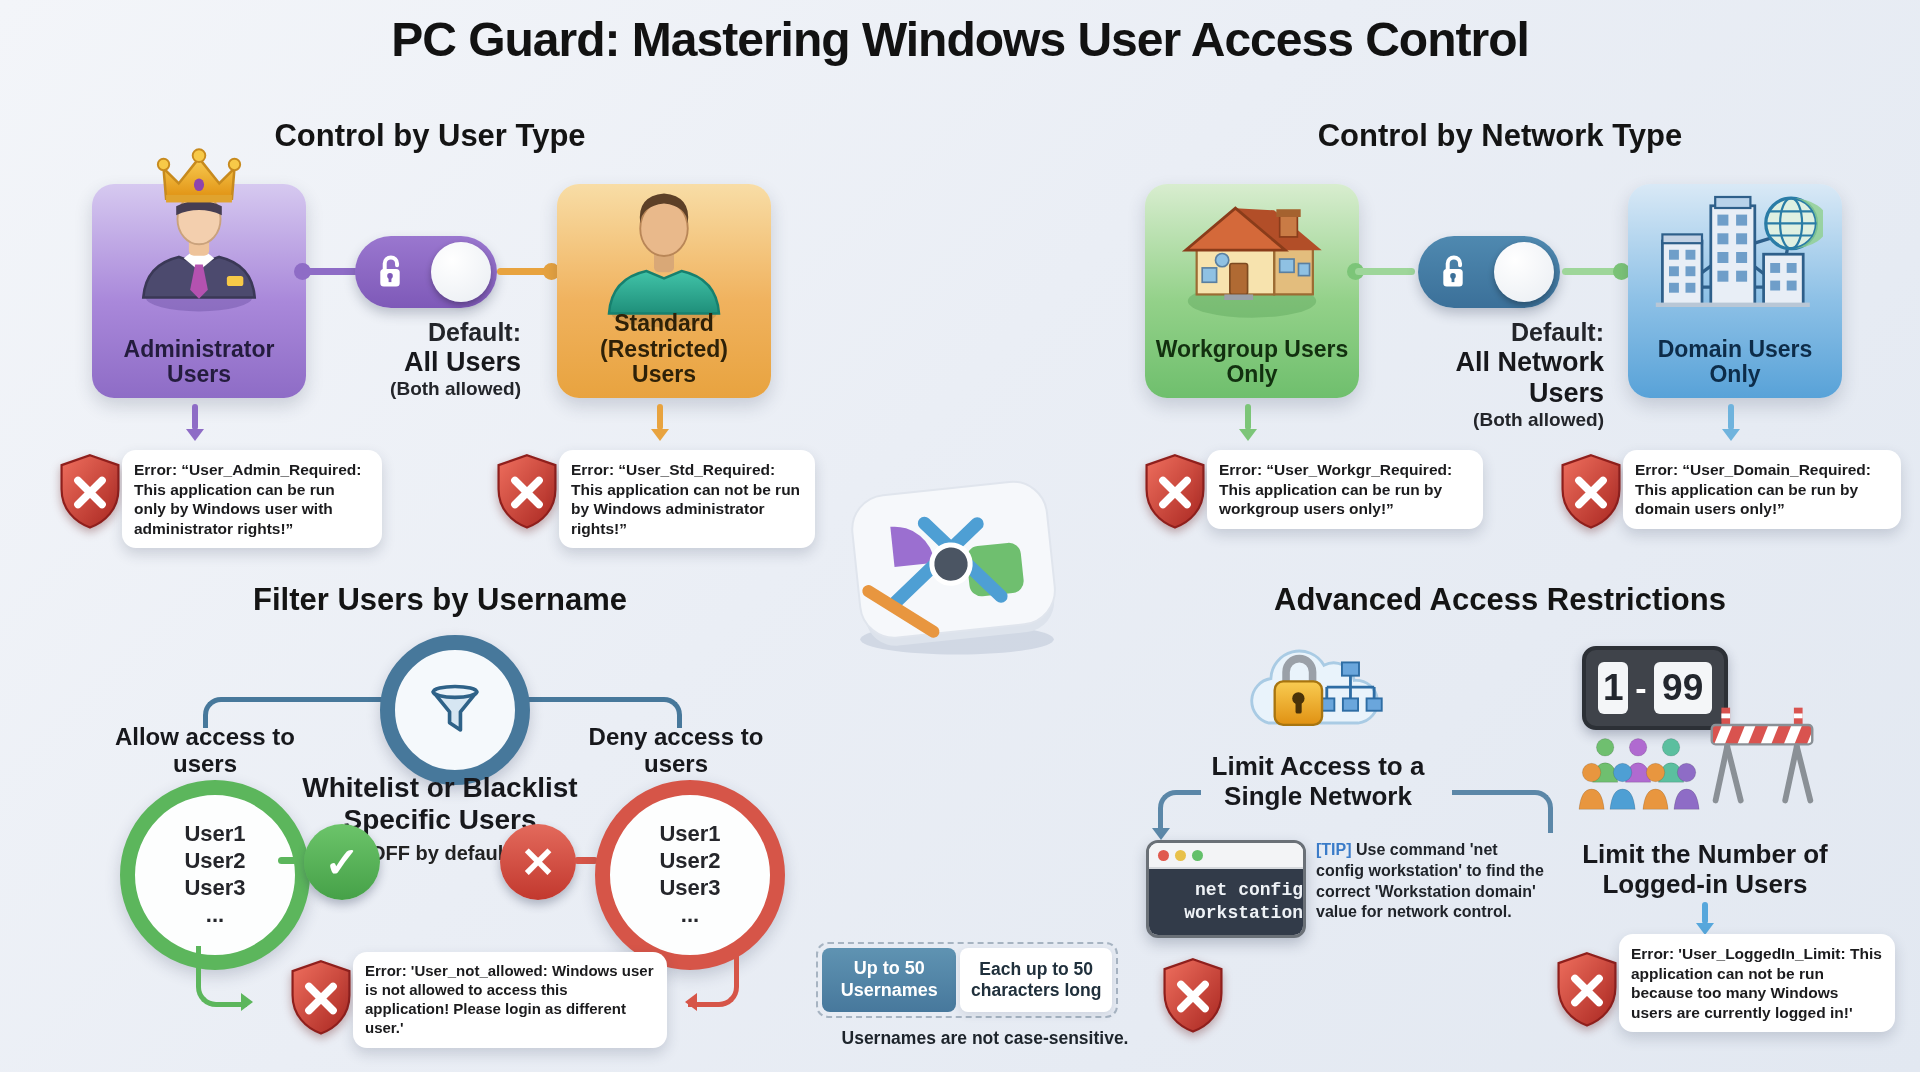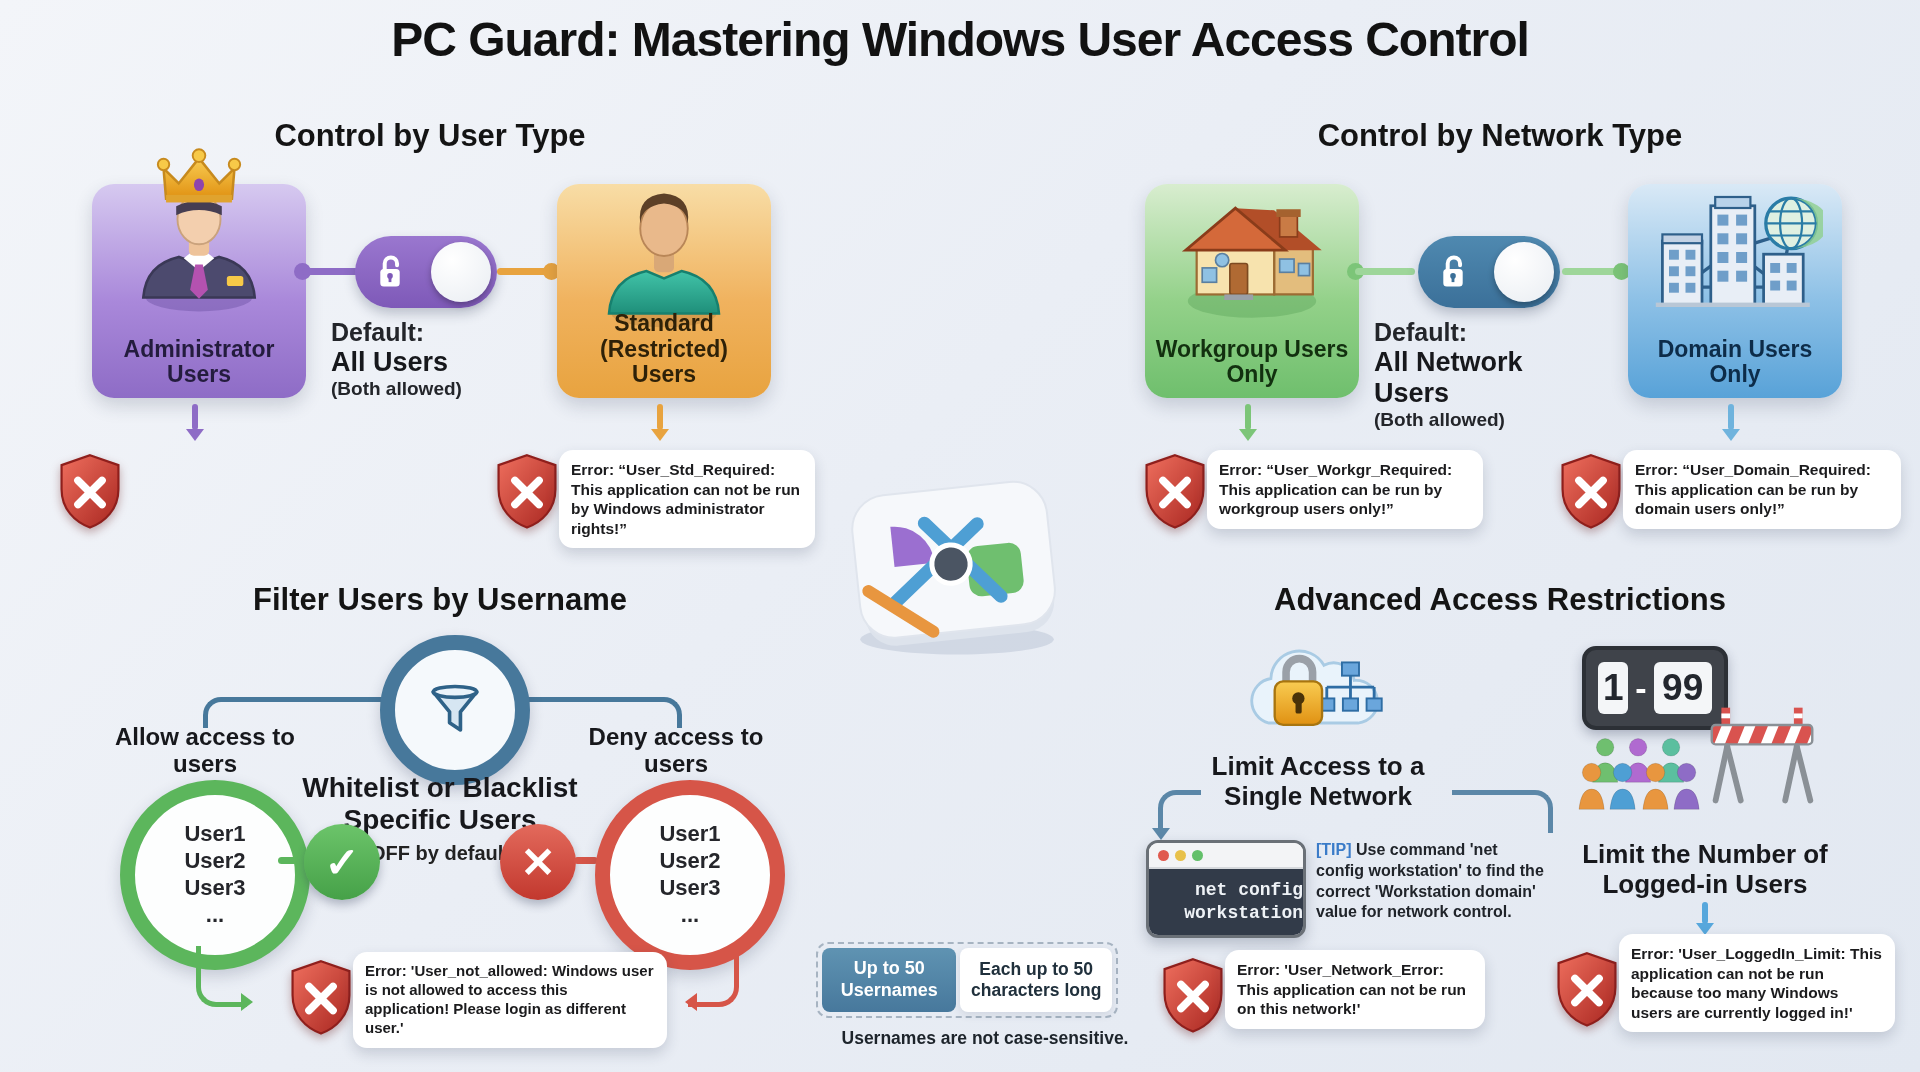--- a/index.html
+++ b/index.html
@@ -29,21 +29,21 @@
   .orange-card .card-label{color:#2e2108;}
   .green-card .card-label{color:#12300f;}
   .blue-card .card-label{color:#0d2c49;}
   
   .toggle{position:absolute;width:142px;height:72px;border-radius:36px;display:flex;align-items:center;box-shadow:0 6px 12px rgba(40,50,80,.25);}
   .toggle-purple{background:linear-gradient(180deg,#9a77cf,#7e59b8);}
   .toggle-blue{background:linear-gradient(180deg,#4f89b0,#3b7099);}
   .knob{position:absolute;right:6px;top:6px;width:60px;height:60px;border-radius:50%;
     background:radial-gradient(circle at 35% 30%,#ffffff,#e9edf2);box-shadow:0 3px 6px rgba(0,0,0,.3);}
   .toggle svg{margin-left:20px;}
-  .default-block{position:absolute;text-align:left;}
+  .default-block{position:absolute;text-align:right;}
   .default-l1{font-size:25px;font-weight:600;color:#23252a;}
   .default-l2{font-size:27px;font-weight:700;color:#17181c;}
   .default-l3{font-size:19px;font-weight:700;color:#23252a;}
   
   .hline{position:absolute;height:7px;border-radius:4px;}
   .dot{position:absolute;width:17px;height:17px;border-radius:50%;}
   .varrow{position:absolute;width:6px;border-radius:3px;}
   .varrow i{position:absolute;left:50%;transform:translateX(-50%);bottom:-11px;width:0;height:0;display:block;
     border-left:9px solid transparent;border-right:9px solid transparent;border-top:12px solid;}
   .elbow{position:absolute;}
@@ -174,20 +174,21 @@
       <i style="border-top-color:#8e6cc6;"></i>
     </div>
   <div class="varrow" style="left:657px;top:404px;height:26px;background:#e8a33f;">
       <i style="border-top-color:#e8a33f;"></i>
     </div>
 
   <svg class="shield" style="left:55px;top:452px;width:70px;" viewBox="0 0 64 72">
     <path d="M32 3 L58 12 V34 C58 52 46 64 32 69 C18 64 6 52 6 34 V12 Z" fill="url(#shg)" stroke="#8f1f1c" stroke-width="2"></path>
     <path d="M21 26 L43 48 M43 26 L21 48" stroke="#ffffff" stroke-width="7" stroke-linecap="round"></path>
   </svg>
+  <div class="errbox" style="left:122px;top:450px;width:236px;">Error: “User_Admin_Required: This application can be run only by Windows user with administrator rights!”</div>
 
   <svg class="shield" style="left:492px;top:452px;width:70px;" viewBox="0 0 64 72">
     <path d="M32 3 L58 12 V34 C58 52 46 64 32 69 C18 64 6 52 6 34 V12 Z" fill="url(#shg)" stroke="#8f1f1c" stroke-width="2"></path>
     <path d="M21 26 L43 48 M43 26 L21 48" stroke="#ffffff" stroke-width="7" stroke-linecap="round"></path>
   </svg>
   <div class="errbox" style="left:559px;top:450px;width:232px;">Error: “User_Std_Required: This application can not be run by Windows administrator rights!”</div>
 
   <div class="sec-heading" style="left:1245px;top:118px;width:510px;">Control by Network Type</div>
 
   <div class="card green-card" style="left:1145px;top:184px;">
@@ -469,21 +470,20 @@
 
   <div class="center-note-title" style="left:1580px;top:840px;width:250px;font-size:26px;">Limit the Number of Logged-in Users</div>
   <div class="varrow" style="left:1702px;top:902px;height:22px;background:#57a7dc;">
       <i style="border-top-color:#57a7dc;"></i>
     </div>
 
   <svg class="shield" style="left:1158px;top:956px;width:70px;" viewBox="0 0 64 72">
     <path d="M32 3 L58 12 V34 C58 52 46 64 32 69 C18 64 6 52 6 34 V12 Z" fill="url(#shg)" stroke="#8f1f1c" stroke-width="2"></path>
     <path d="M21 26 L43 48 M43 26 L21 48" stroke="#ffffff" stroke-width="7" stroke-linecap="round"></path>
   </svg>
-  <div class="errbox" style="left:1225px;top:950px;width:236px;">Error: 'User_Network_Error: This application can not be run on this network!'</div>
 
   <svg class="shield" style="left:1552px;top:950px;width:70px;" viewBox="0 0 64 72">
     <path d="M32 3 L58 12 V34 C58 52 46 64 32 69 C18 64 6 52 6 34 V12 Z" fill="url(#shg)" stroke="#8f1f1c" stroke-width="2"></path>
     <path d="M21 26 L43 48 M43 26 L21 48" stroke="#ffffff" stroke-width="7" stroke-linecap="round"></path>
   </svg>
   <div class="errbox" style="left:1619px;top:934px;width:252px;">Error: 'User_LoggedIn_Limit: This application can not be run because too many Windows users are currently logged in!'</div>
 
 </div>
 
 </body></html>

